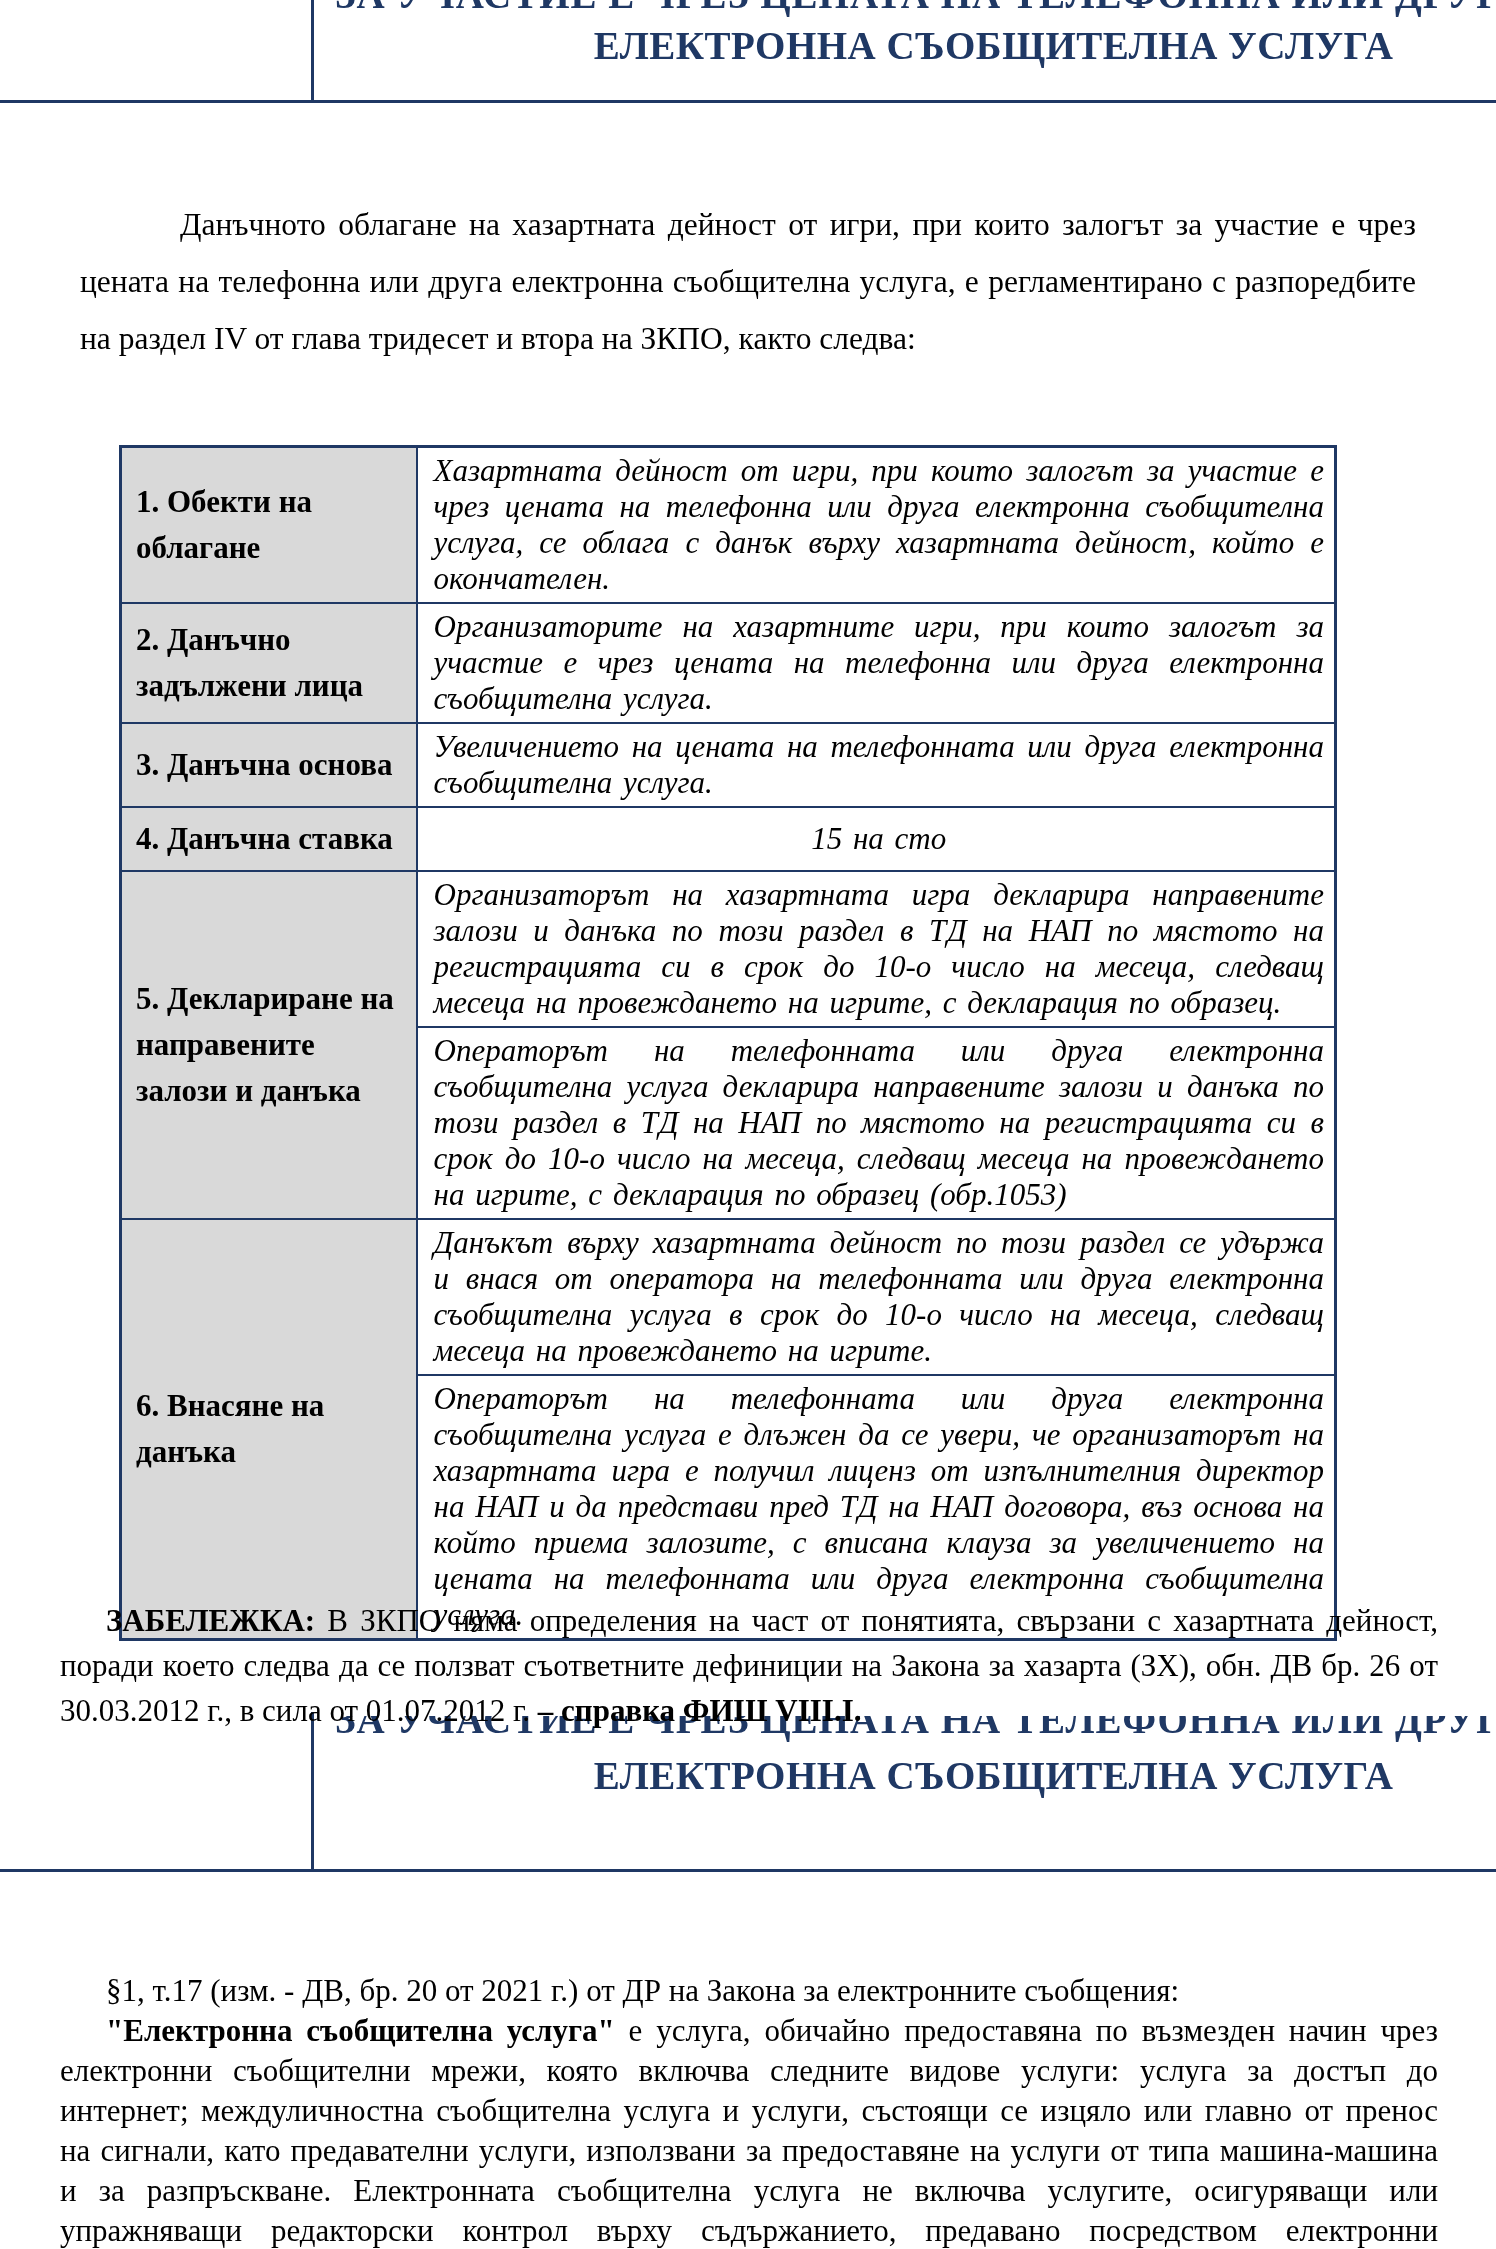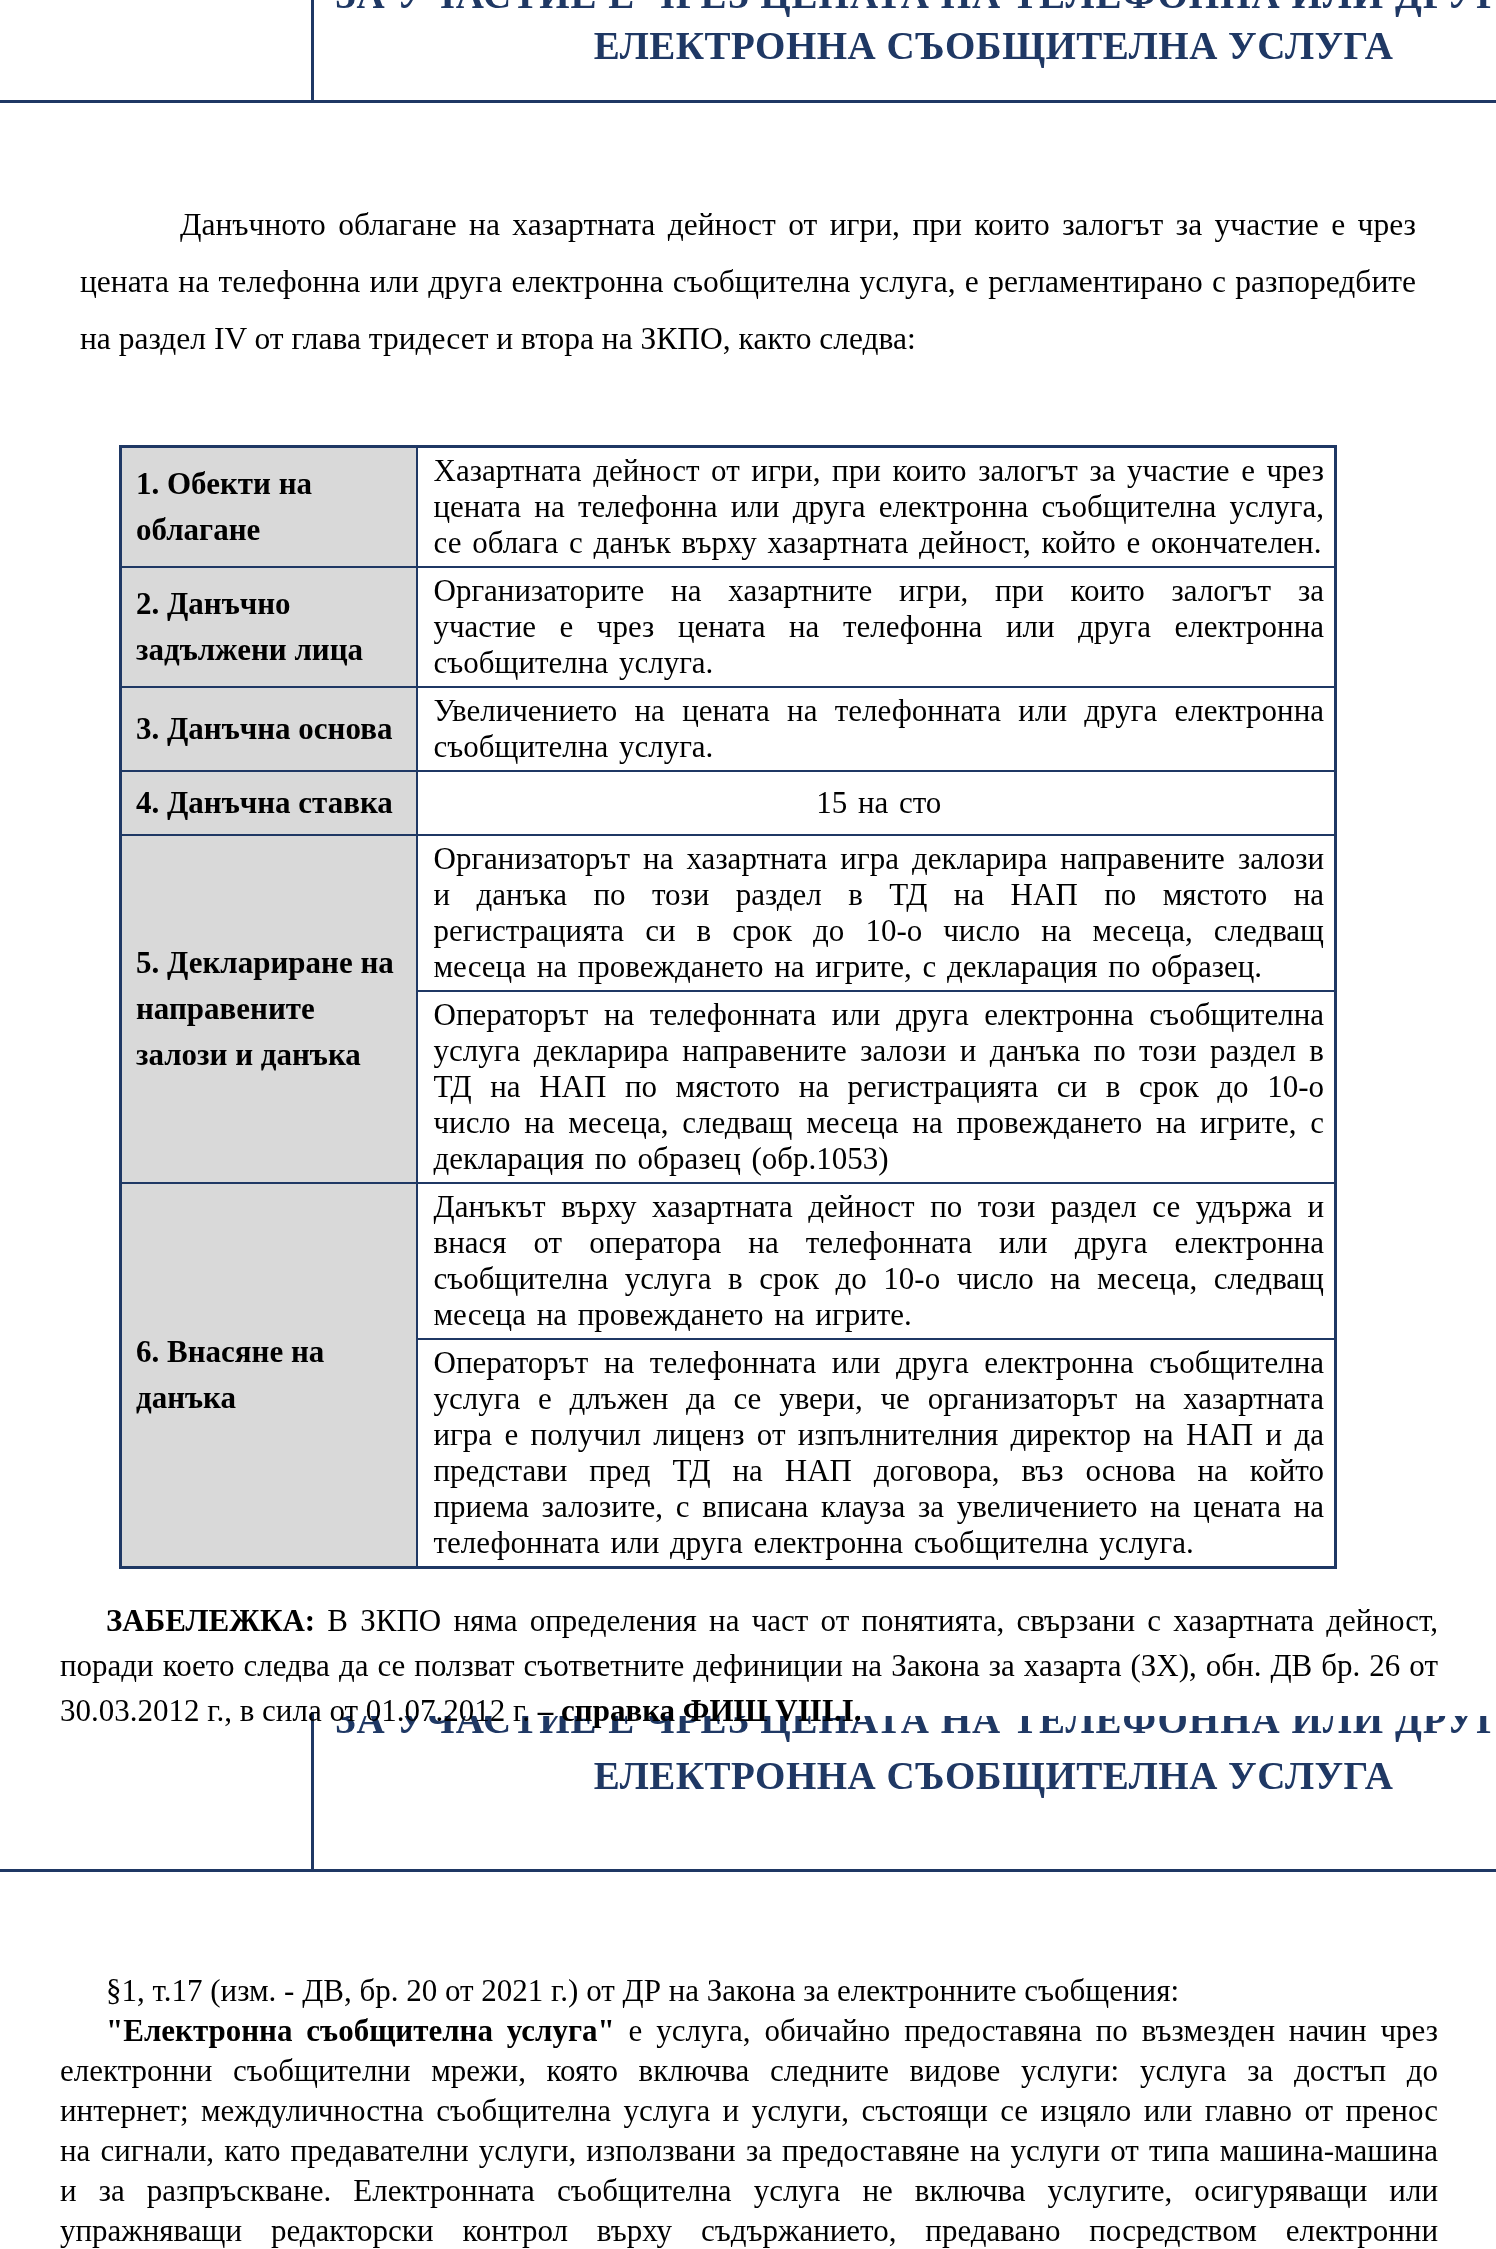--- a/index.html
+++ b/index.html
@@ -54,21 +54,21 @@
     font-size:31px;
   }
   .taxtable td{ border:2.5px solid #1F3864; }
   .taxtable col.c1{ width:296px; }
   .taxtable td.lbl{
     background:#D9D9D9; font-weight:bold; vertical-align:middle;
     padding:8px 8px 8px 14px; line-height:46px;
   }
   .taxtable td.val{
     background:#ffffff; vertical-align:top; text-align:justify;
-    padding:5px 10px 5px 16px; line-height:36px; word-spacing:3px;
+    padding:5px 10px 5px 16px; line-height:36px; word-spacing:3px;font-style:italic;
   }
   .taxtable td.val.vmid{ vertical-align:middle; text-align:center; }
 
   
   .note{
     position:absolute; top:1598px; left:60px; width:1378px; z-index:2;
     font-size:31px; line-height:45px; text-align:justify; text-indent:46px;
   }
   .note b{ font-weight:bold; }
 

